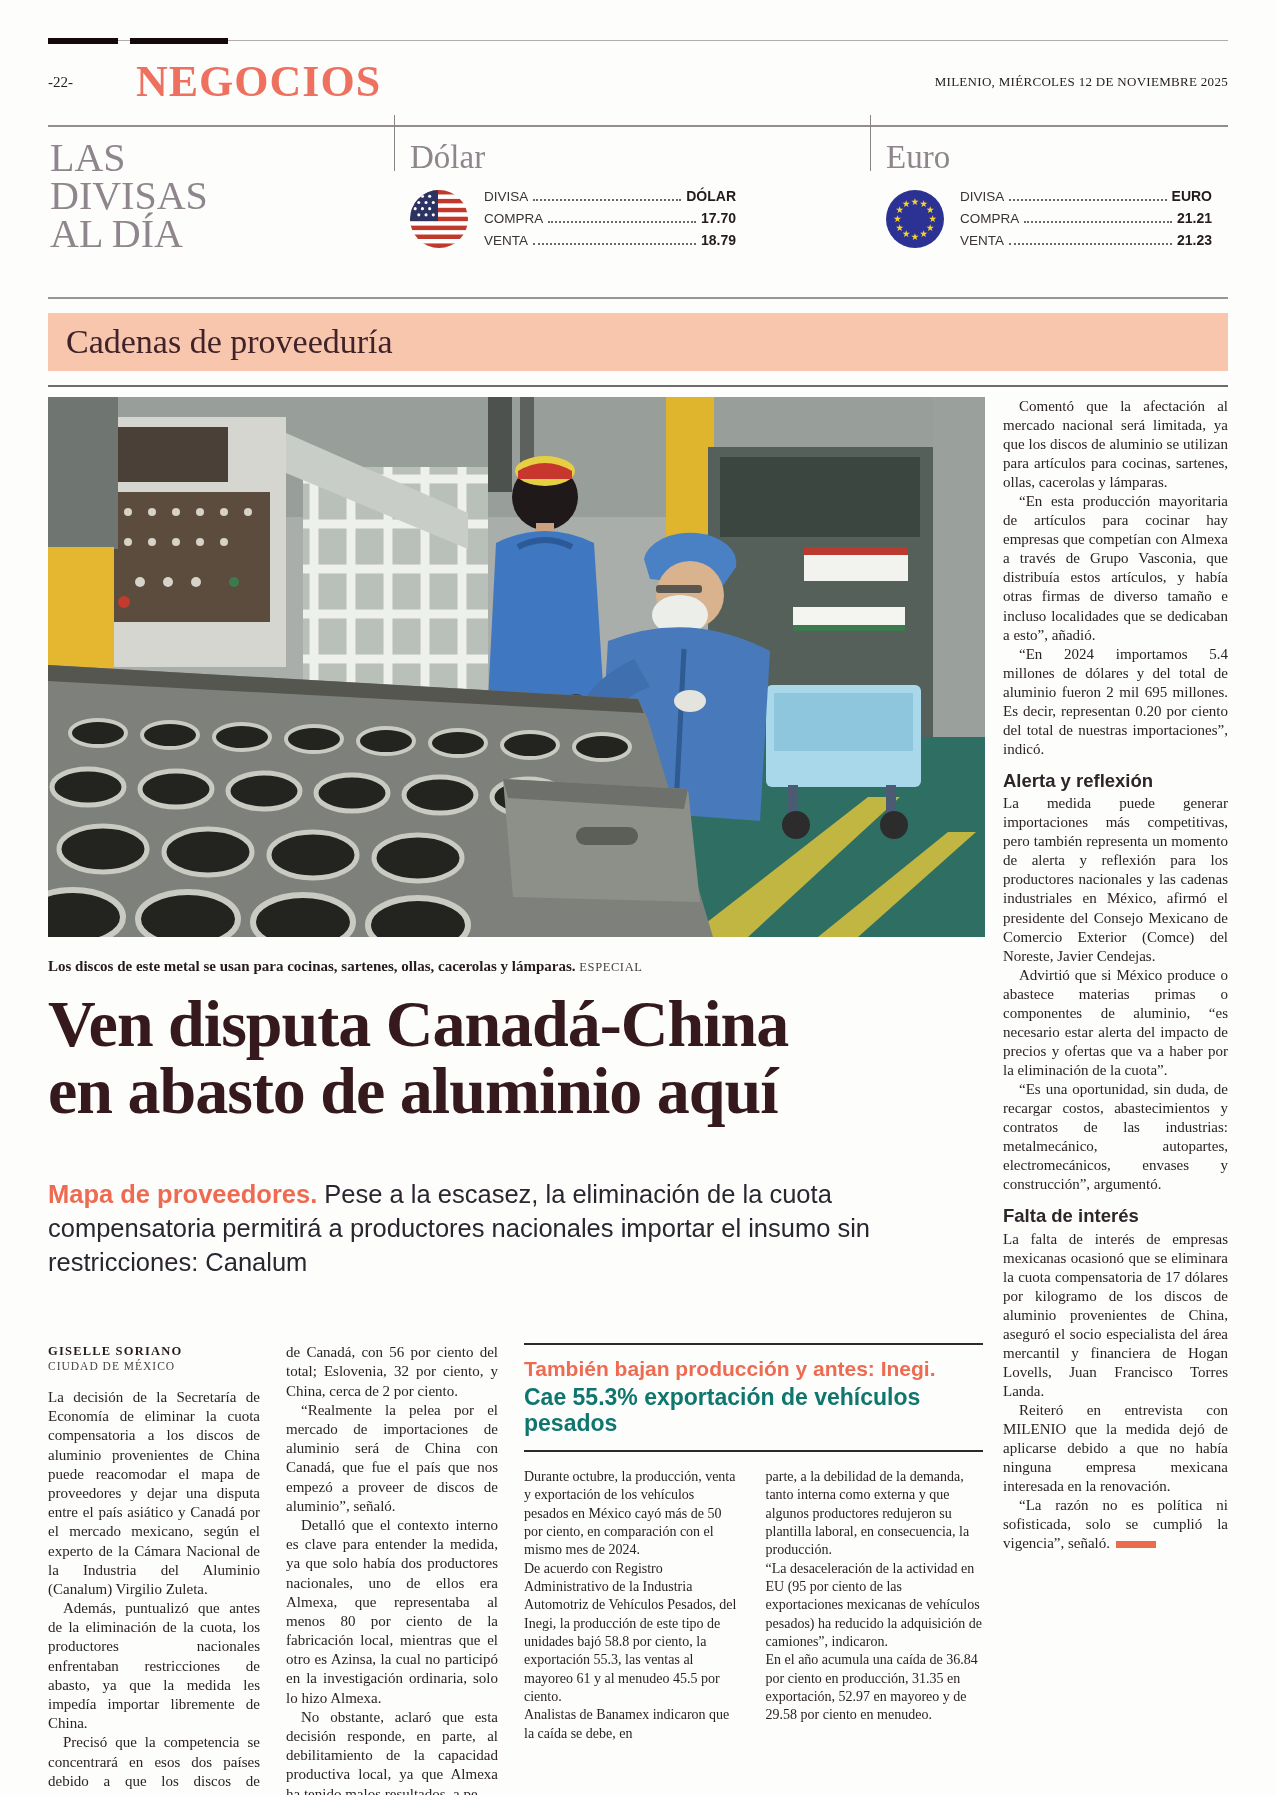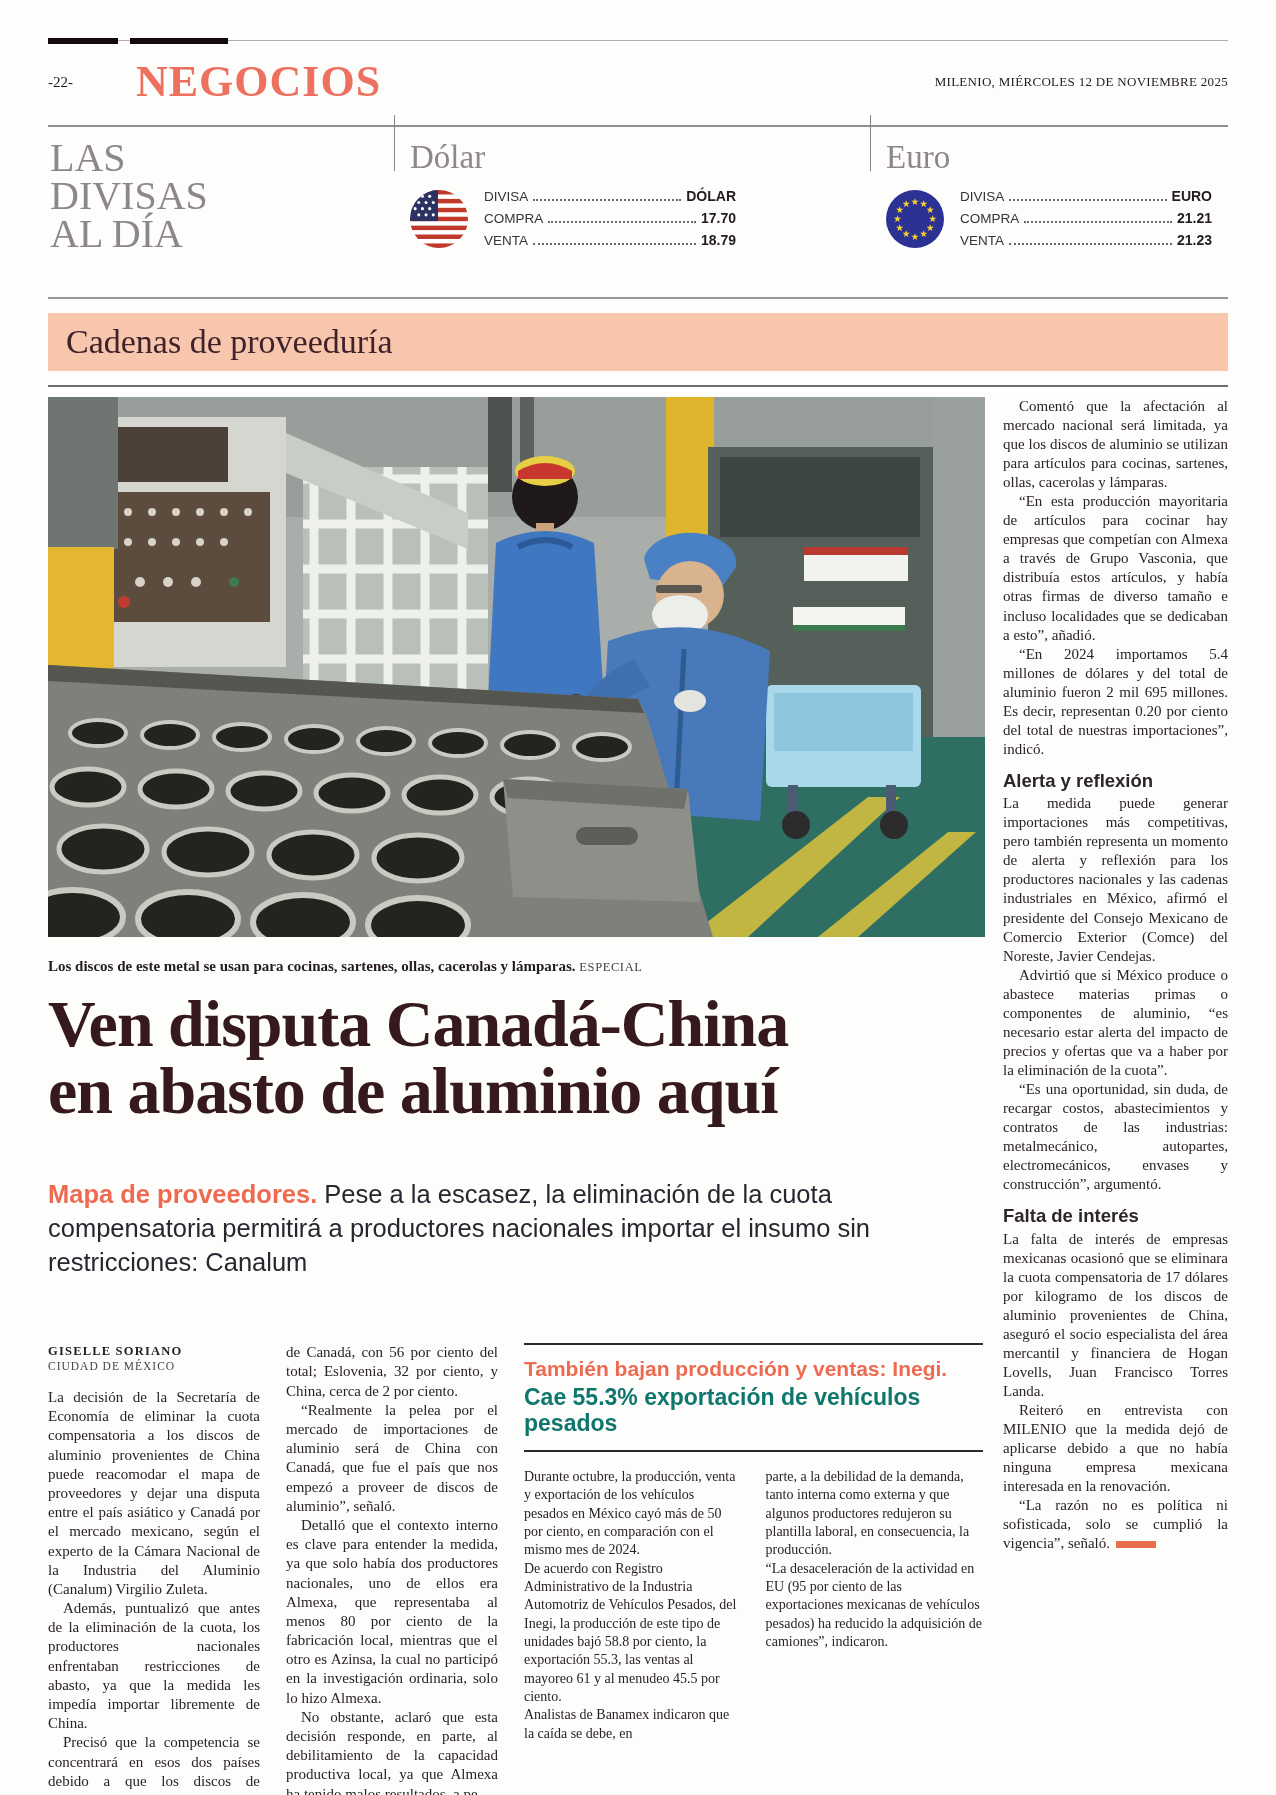--- a/index.html
+++ b/index.html
@@ -370,32 +370,33 @@
         </div>
 
         <div class="body-col">
           <p class="no-indent">de Canadá, con 56 por ciento del total; Eslovenia, 32 por ciento, y China, cerca de 2 por ciento.</p>
           <p>“Realmente la pelea por el mercado de importaciones de aluminio será de China con Canadá, que fue el país que nos empezó a proveer de discos de aluminio”, señaló.</p>
           <p>Detalló que el contexto interno es clave para entender la medida, ya que solo había dos productores nacionales, uno de ellos era Almexa, que representaba al menos 80 por ciento de la fabricación local, mientras que el otro es Azinsa, la cual no participó en la investigación ordinaria, solo lo hizo Almexa.</p>
           <p>No obstante, aclaró que esta decisión responde, en parte, al debilitamiento de la capacidad productiva local, ya que Almexa ha tenido malos resultados, a pe-</p>
         </div>
 
         <aside class="inset">
-          <div class="inset-kicker">También bajan producción y ventas: Inegi.</div>
+          <div class="inset-kicker">También bajan producción y antes: Inegi.</div>
           <div class="inset-headline">Cae 55.3% exportación de vehículos pesados</div>
           <div class="inset-rule"></div>
           <div class="inset-cols">
             <div>
               <p>Durante octubre, la producción, venta y exportación de los vehículos pesados en México cayó más de 50 por ciento, en comparación con el mismo mes de 2024.</p>
               <p>De acuerdo con Registro Administrativo de la Industria Automotriz de Vehículos Pesados, del Inegi, la producción de este tipo de unidades bajó 58.8 por ciento, la exportación 55.3, las ventas al mayoreo 61 y al menudeo 45.5 por ciento.</p>
               <p>Analistas de Banamex indicaron que la caída se debe, en</p>
             </div>
             <div>
               <p>parte, a la debilidad de la demanda, tanto interna como externa y que algunos productores redujeron su plantilla laboral, en consecuencia, la producción.</p>
               <p>“La desaceleración de la actividad en EU (95 por ciento de las exportaciones mexicanas de vehículos pesados) ha reducido la adquisición de camiones”, indicaron.</p>
+              <p>En el año acumula una caída de 36.84 por ciento en producción, 31.35 en exportación, 52.97 en mayoreo y de 29.58 por ciento en menudeo.</p>
             </div>
           </div>
         </aside>
       </div>
     </div>
 
     <aside class="rail">
       <p>Comentó que la afectación al mercado nacional será limitada, ya que los discos de aluminio se utilizan para artículos para cocinas, sartenes, ollas, cacerolas y lámparas.</p>
       <p>“En esta producción mayoritaria de artículos para cocinar hay empresas que competían con Almexa a través de Grupo Vasconia, que distribuía estos artículos, y había otras firmas de diverso tamaño e incluso localidades que se dedicaban a esto”, añadió.</p>
       <p>“En 2024 importamos 5.4 millones de dólares y del total de aluminio fueron 2 mil 695 millones. Es decir, representan 0.20 por ciento del total de nuestras importaciones”, indicó.</p>

